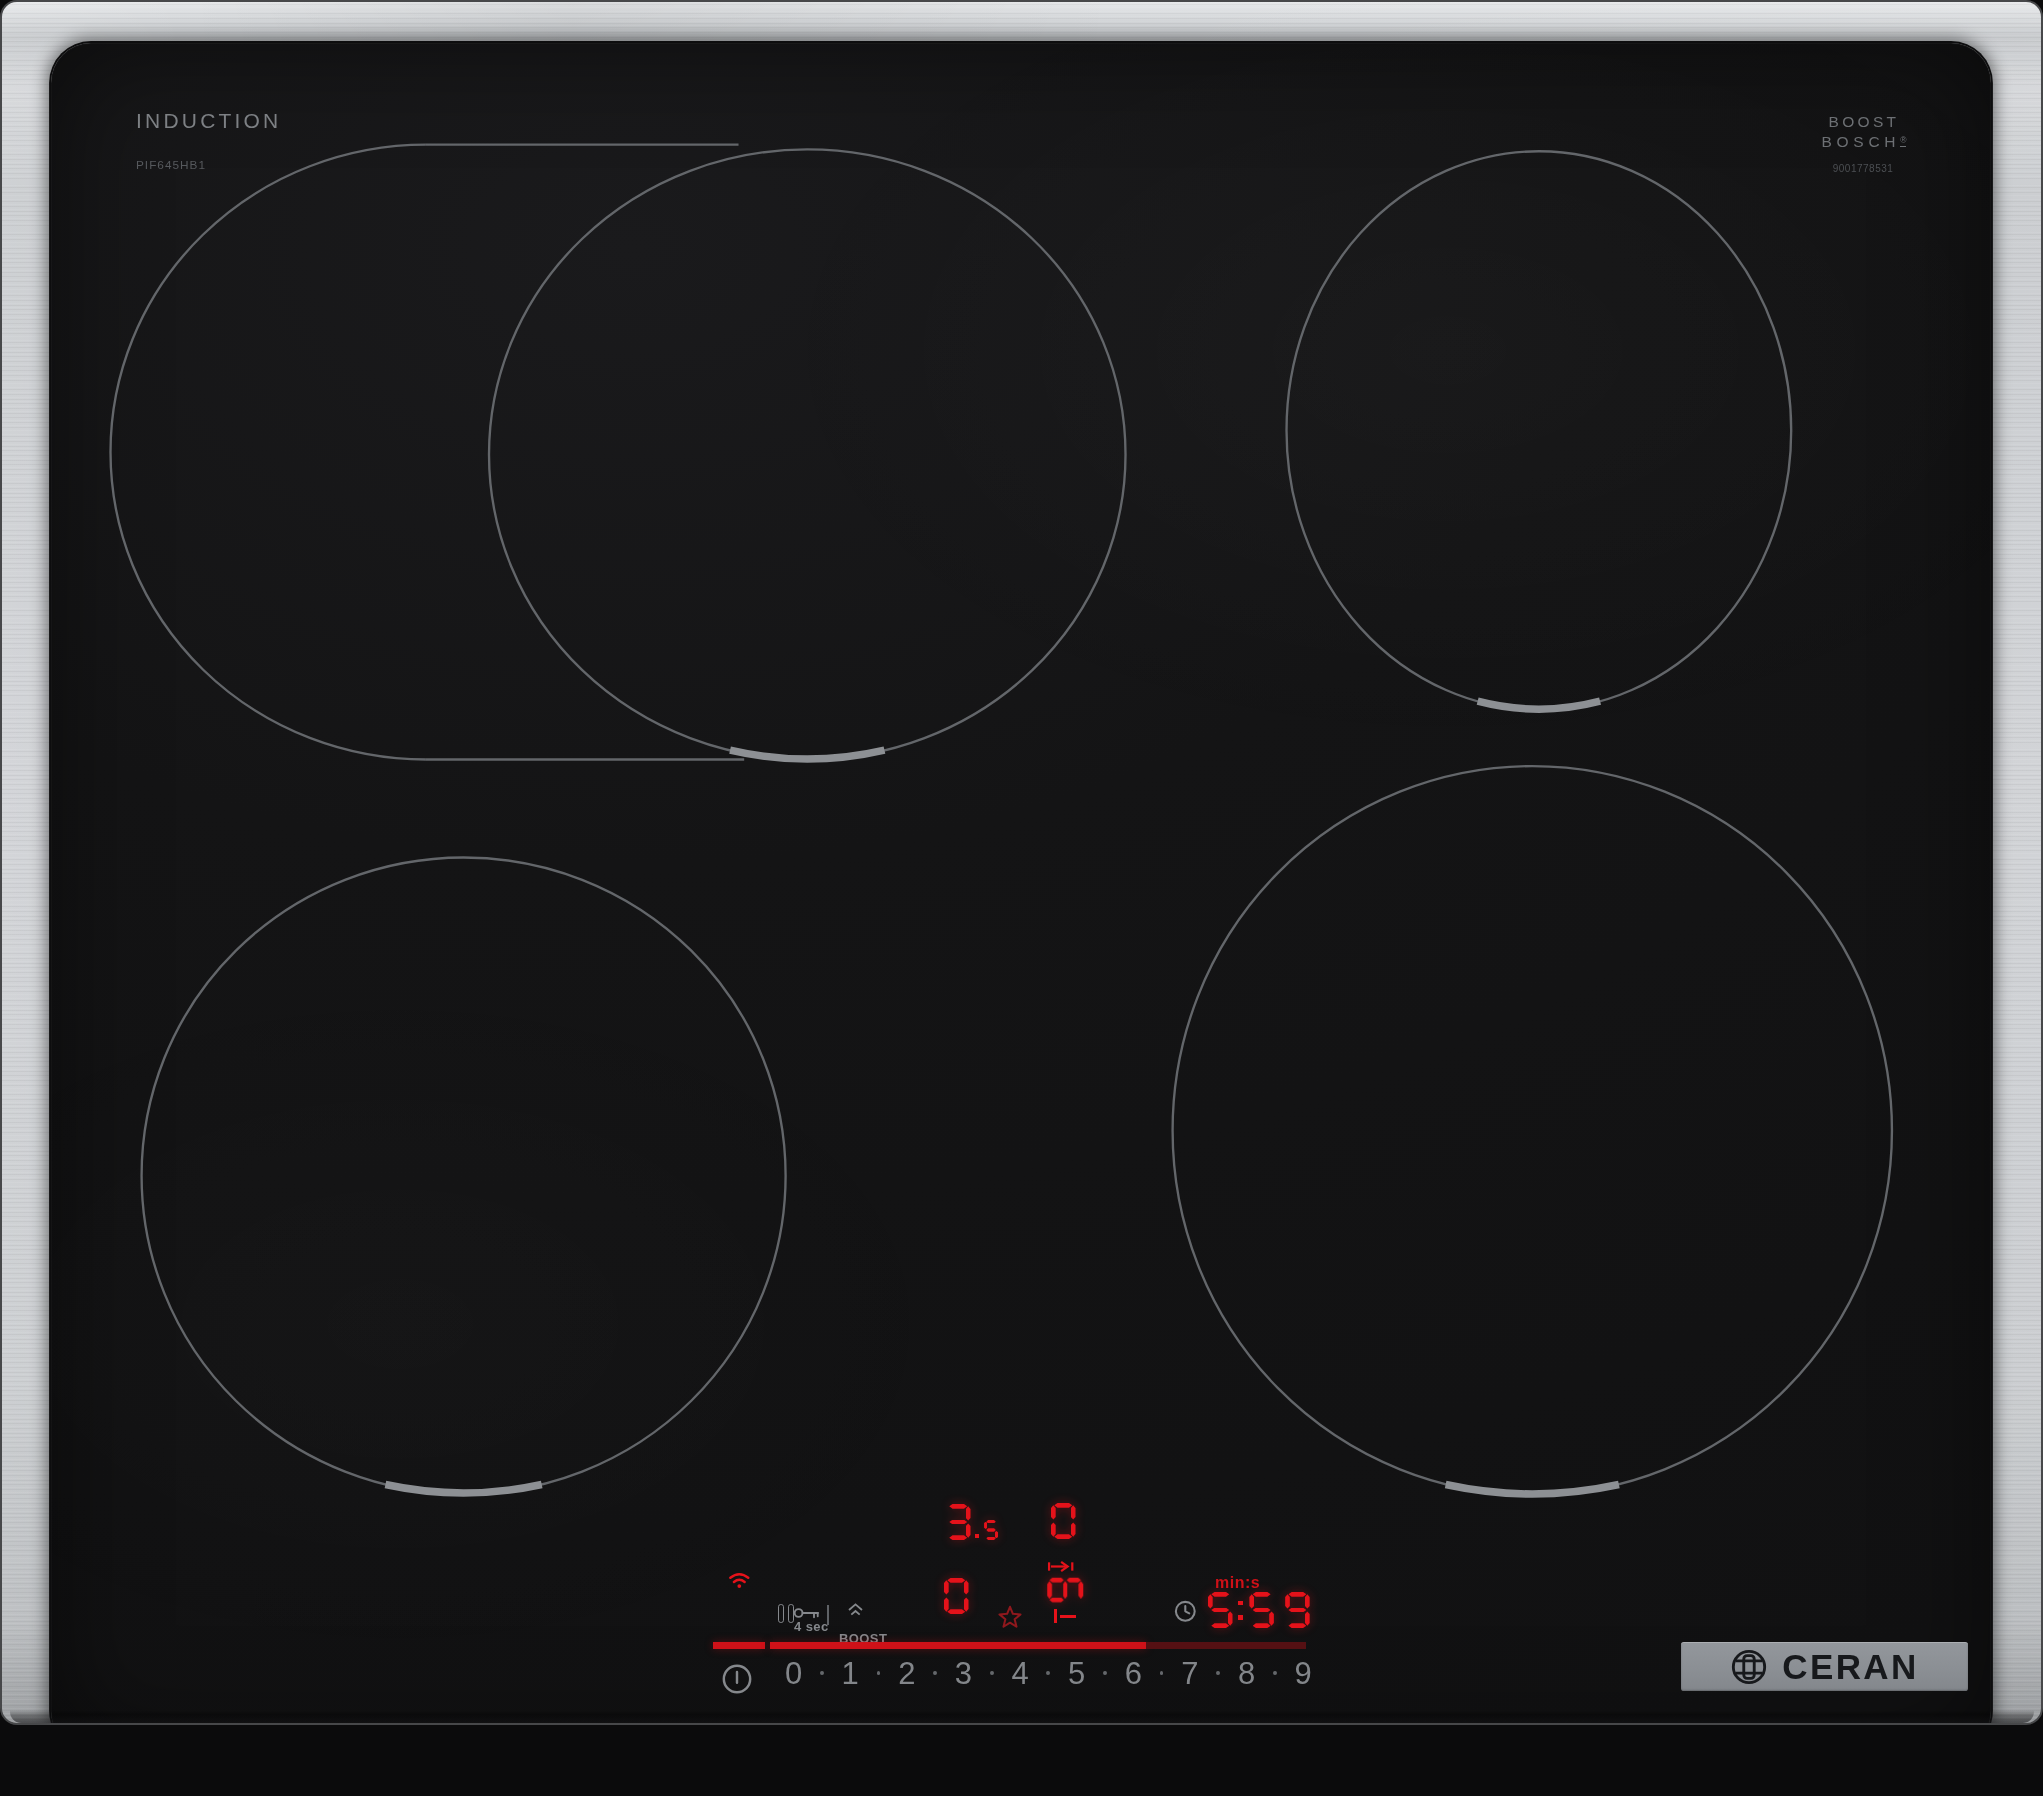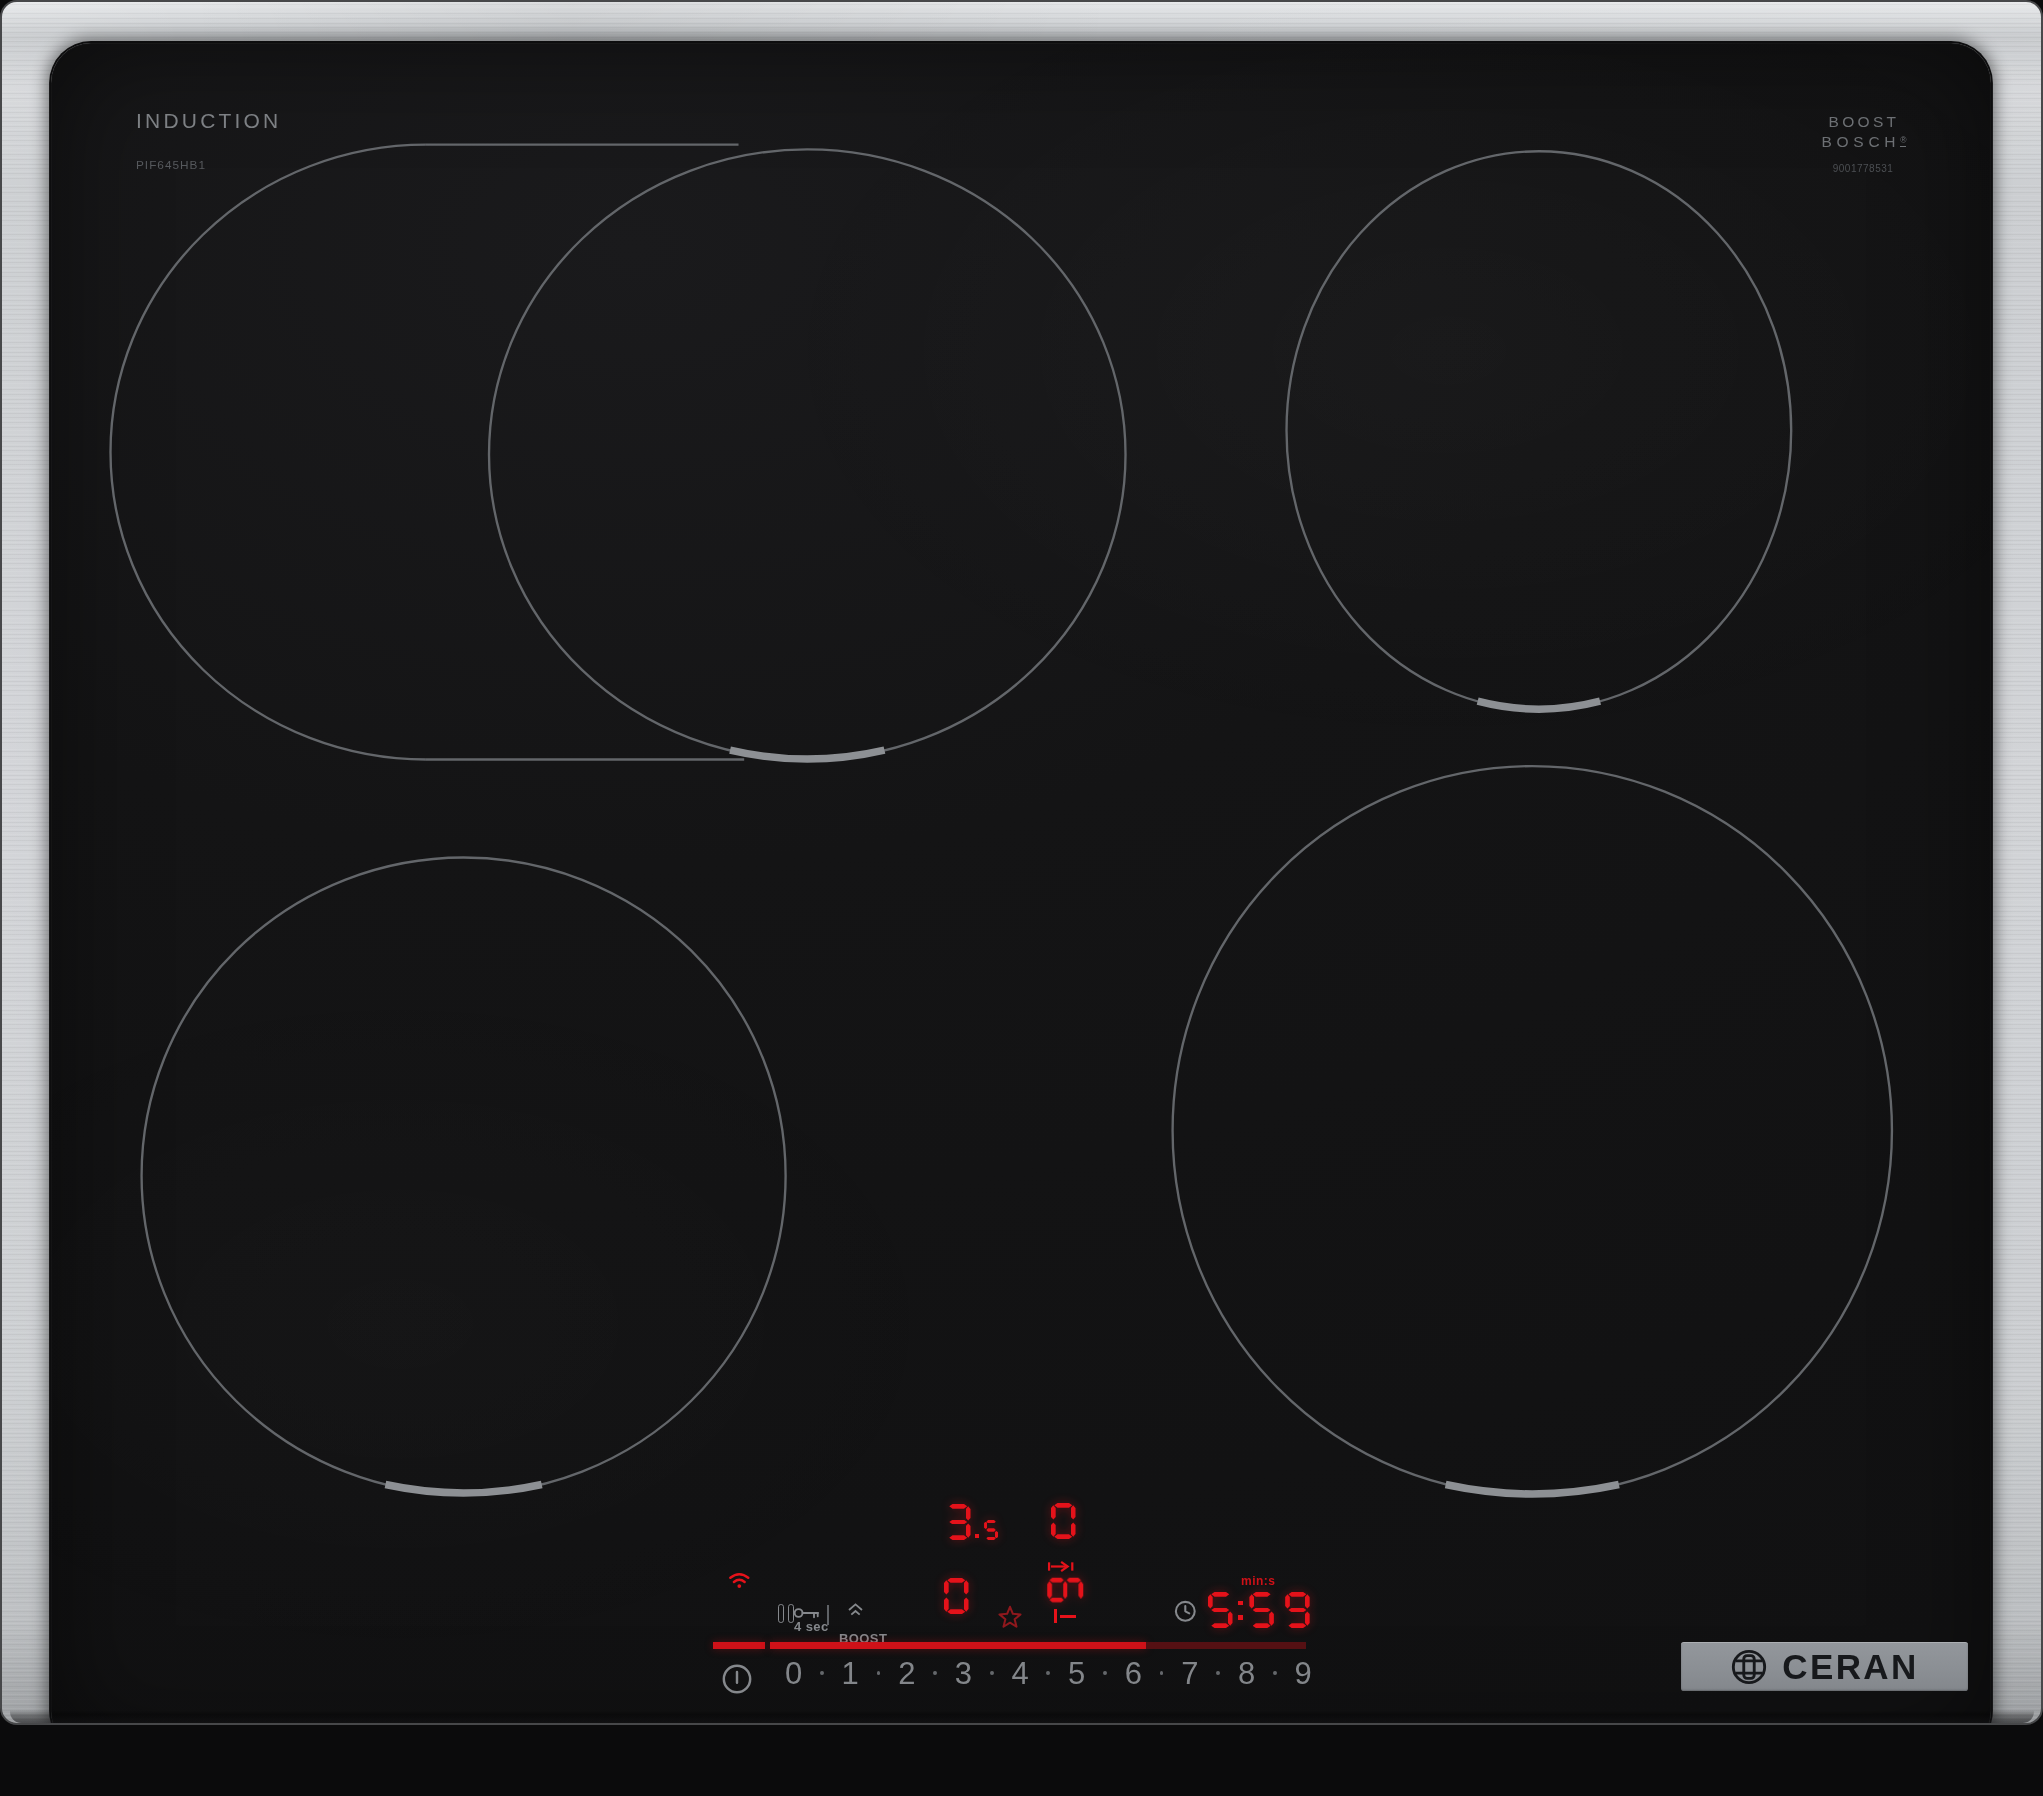--- a/index.html
+++ b/index.html
@@ -61,21 +61,21 @@
 
   .ledpos-rl{left:895px;top:1461px;}
   .ledpos-rr{left:1000px;top:1460px;}
   .ledpos-fl{left:893px;top:1535px;}
   .rot6pos{position:absolute;left:996px;top:1535px;width:36px;height:24.5px;}
   .rot6{left:5.6px;top:-5.6px;transform:rotate(90deg);gap:0;}
   .mark-v{position:absolute;left:1003px;top:1566px;width:3.3px;height:14px;background:var(--led-red,#e5121a);}
   .mark-h{position:absolute;left:1009px;top:1572px;width:16px;height:3.3px;background:var(--led-red,#e5121a);}
   .ledpos-timer{left:1157px;top:1549px;}
 
-  .minsec{position:absolute;left:1190px;top:1531px;font-size:12px;letter-spacing:0.5px;color:var(--bar-red,#cf1118);font-weight:bold;}
+  .minsec{position:absolute;left:1164px;top:1531px;font-size:16px;letter-spacing:0.5px;color:var(--bar-red,#cf1118);font-weight:bold;}
 
   
   .ico{position:absolute;}
   .ico-stroke{stroke:var(--panel-gray,#85888c);fill:none;}
   .pause{position:absolute;left:727px;top:1561px;display:flex;gap:3.8px;}
   .pause i{display:block;width:4.2px;height:17px;border:1.5px solid var(--panel-gray,#85888c);border-radius:2.8px;}
   .gtxt{position:absolute;font-size:13px;letter-spacing:0.4px;color:var(--panel-gray,#85888c);font-weight:bold;}
   .divider{position:absolute;left:776px;top:1562px;width:1.9px;height:20px;background:#5f6266;}
 
   

